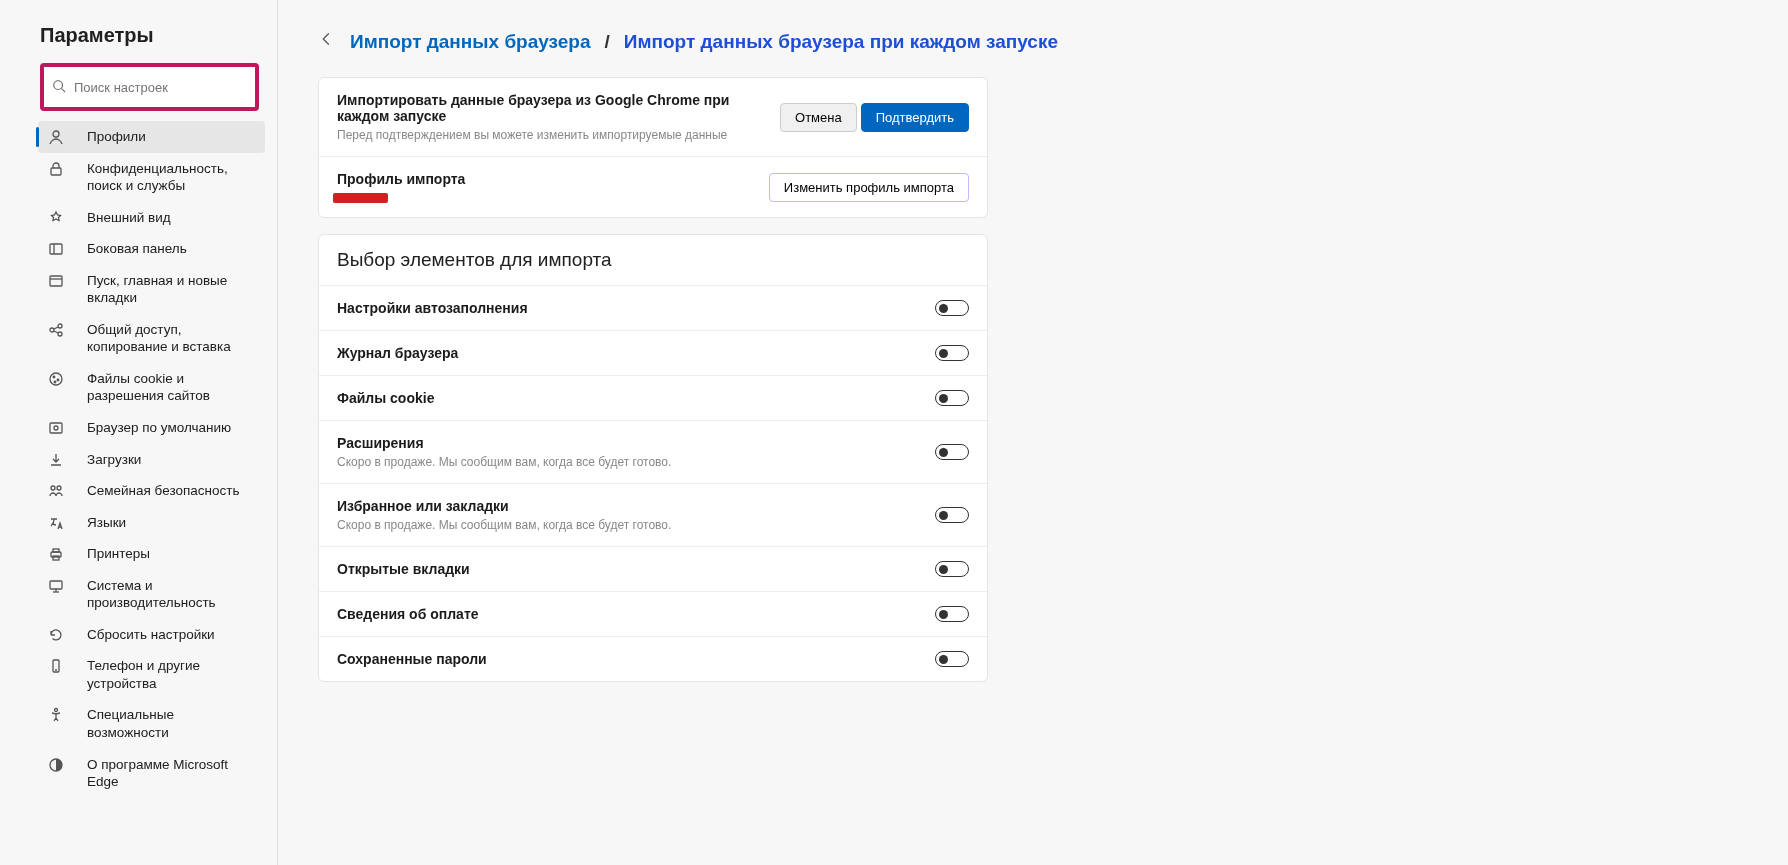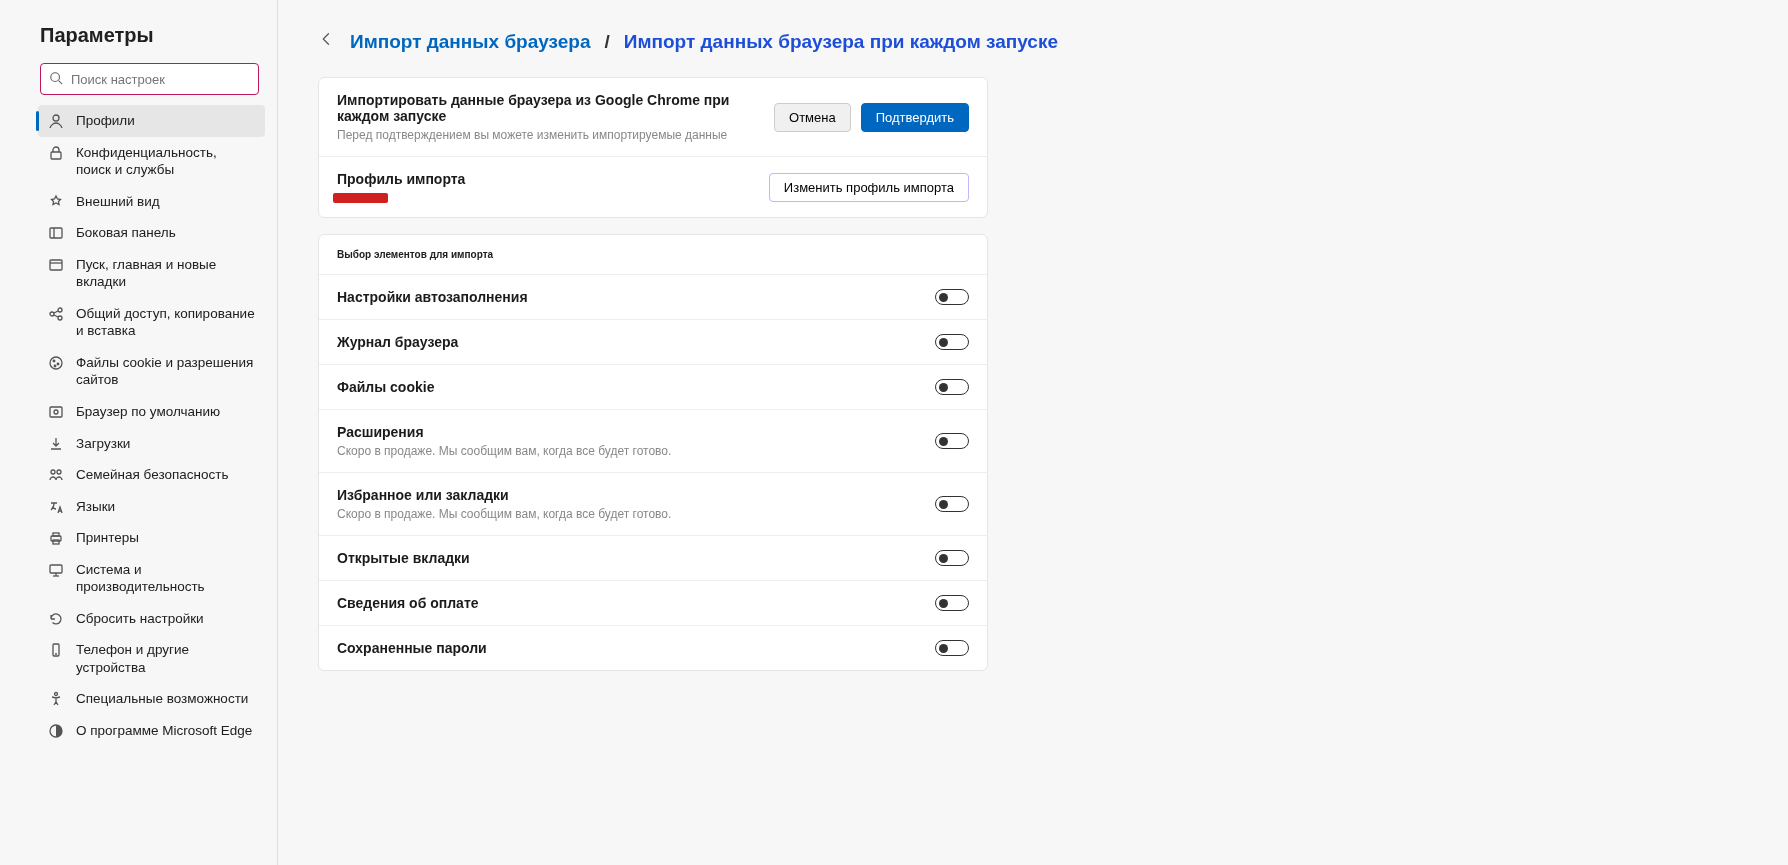--- a/index.html
+++ b/index.html
@@ -24,33 +24,33 @@
     font-size: 20px;
     font-weight: 600;
     padding: 0 20px 16px 40px;
   }
   .search-wrap {
     padding: 0 18px 10px 40px;
   }
   .search-box {
     display: flex;
     align-items: center;
-    border: 1px solid #be185d;
+    border: 4px solid #be185d;
     border-radius: 4px;
     background: #fff;
-    height: 32px;
+    height: 48px;
     padding: 0 8px;
   }
   .search-box svg { width: 14px; height: 14px; fill: #666; margin-right: 8px; }
   .search-box input {
     border: none; outline: none; flex: 1; font-size: 13px; background: transparent;
   }
   .nav { list-style: none; padding: 0 12px 0 38px; }
   .nav-item {
-    display: flex; align-items: flex-start; gap: 12px;
+    display: flex; align-items: flex-start; gap: 23px;
     padding: 7px 10px; border-radius: 4px; cursor: pointer;
     font-size: 13.5px; line-height: 1.3;
   }
   .nav-item.active {
     background: #e6e6e6;
     position: relative;
   }
   .nav-item.active::before {
     content: ""; position: absolute; left: -2px; top: 6px; bottom: 6px;
     width: 3px; background: #0067c0; border-radius: 2px;
@@ -83,30 +83,30 @@
   .panel + .panel { margin-top: 16px; }
   .row {
     display: flex; align-items: center; justify-content: space-between;
     padding: 14px 18px;
     border-bottom: 1px solid #eee;
   }
   .row:last-child { border-bottom: none; }
   .row-text { flex: 1; padding-right: 24px; }
   .row-title { font-size: 14px; font-weight: 600; color: #1b1b1b; }
   .row-sub { font-size: 12px; color: #888; margin-top: 4px; }
-  .row-actions { display: flex; gap: 10px; align-items: center; }
+  .row-actions { display: flex; gap: 4px; align-items: center; }
   .btn {
     padding: 6px 14px; border-radius: 4px; font-size: 13px;
     border: 1px solid #ccc; background: #f0f0f0; cursor: pointer;
   }
   .btn.primary { background: #0067c0; color: #fff; border-color: #0067c0; }
   .btn.outline { background: #fff; border: 1px solid #c4b5fd; }
 
   .section-header {
-    padding: 14px 18px; font-weight: 700; font-size: 10px;
+    padding: 14px 18px; font-weight: 400; font-size: 19px;
     border-bottom: 1px solid #eee;
   }
 
   .toggle {
     width: 34px; height: 16px; border: 1px solid #333; border-radius: 10px;
     position: relative; cursor: pointer; background: #fff;
   }
   .toggle::after {
     content: ""; position: absolute; width: 9px; height: 9px; border-radius: 50%;
     background: #333; top: 2.5px; left: 3px; transition: left .15s;

